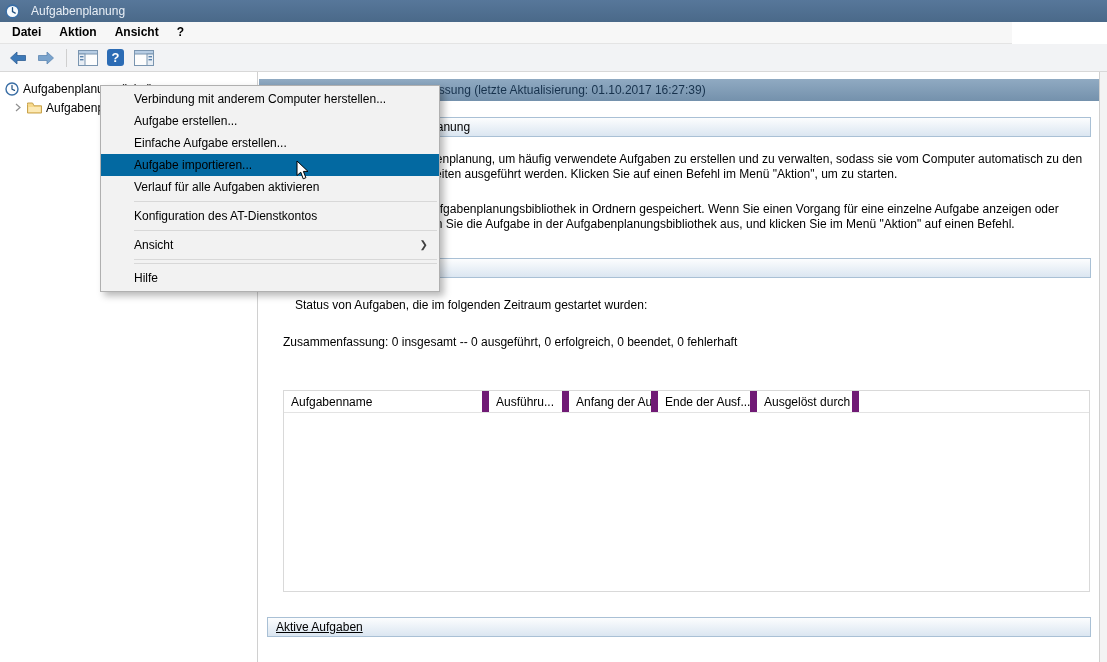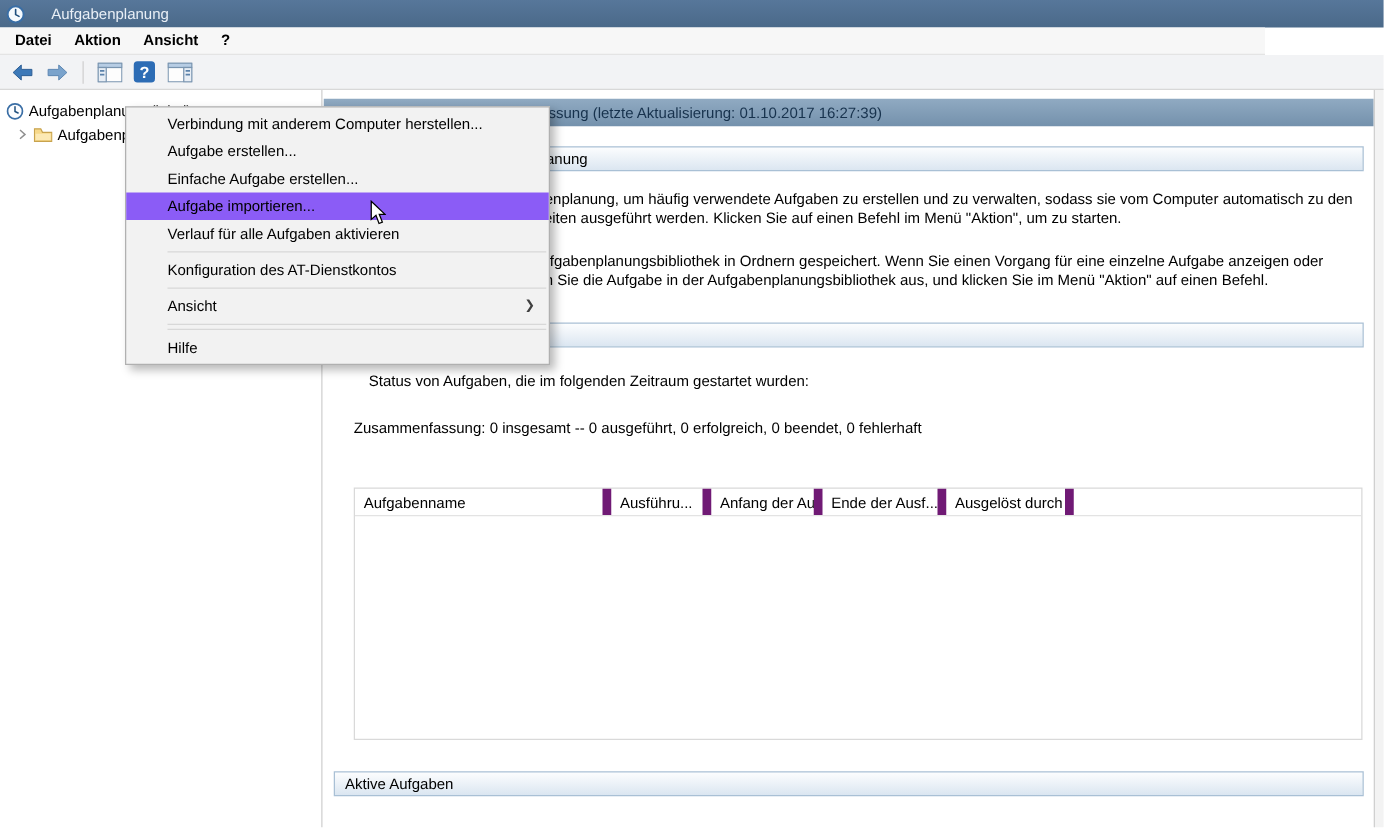--- a/index.html
+++ b/index.html
@@ -6,21 +6,21 @@
   html, body { margin: 0; padding: 0; }
   .app {
     position: relative; width: 1107px; height: 662px; overflow: hidden;
     background: #ffffff; color: #000;
     font-family: "Liberation Sans", "DejaVu Sans", sans-serif; font-size: 12px;
   }
   
   .titlebar {
     position: absolute; left: 0; top: 0; width: 1107px; height: 22px;
     background: linear-gradient(#57779a, #4a6989);
-    display: flex; align-items: center; gap: 21px; padding-left: 5px;
+    display: flex; align-items: center; gap: 11px; padding-left: 5px;
     color: #e9eff6;
   }
   
   .menubar {
     position: absolute; left: 0; top: 22px; width: 1012px; height: 22px;
     background: #f7f7f7; border-bottom: 1px solid #e4e4e4;
     display: flex; align-items: flex-start; padding-left: 3px; font-weight: bold;
   }
   .menubar .mitem { padding: 0 9px; line-height: 21px; cursor: default; }
   
@@ -52,21 +52,21 @@
     color: #17324d; line-height: 22px; padding-left: 11px; white-space: nowrap; overflow: hidden;
   }
   .sec-bar {
     position: absolute; left: 8px; width: 824px; height: 20px;
     background: linear-gradient(#fcfdfe, #dbe6f1);
     border: 1px solid #a9c0d5; line-height: 18px; padding-left: 8px;
     white-space: nowrap; overflow: hidden;
   }
   .bar-overview { top: 45px; }
   .bar-status   { top: 186px; }
-  .bar-active   { top: 545px; }
+  .bar-active   { top: 545px; text-decoration: underline; }
   .para { position: absolute; left: 36px; width: 796px; line-height: 15px; }
   .p1 { top: 80px; }
   .p2 { top: 130px; }
   .period-label { position: absolute; left: 36px; top: 226px; }
   .summary-line { position: absolute; left: 24px; top: 263px; }
   
   .task-table {
     position: absolute; left: 24px; top: 318px; width: 807px; height: 202px;
     border: 1px solid #d9d9d9; background: #fff;
   }
@@ -81,21 +81,21 @@
     background: #f3f3f3; border-left: 1px solid #d0d0d0;
   }
   
   .ctx {
     position: absolute; left: 100px; top: 85px; width: 340px;
     background: #f2f2f2; border: 1px solid #b0b0b0;
     box-shadow: 4px 4px 7px rgba(0,0,0,0.28);
     padding: 2px 0; z-index: 50;
   }
   .ctx-item { height: 22px; line-height: 22px; padding-left: 33px; position: relative; white-space: nowrap; cursor: default; }
-  .ctx-item.hl { background: #8b5cf6; }
+  .ctx-item.hl { background: #0369a1; }
   .ctx-sep { height: 1px; background: #d8d8d8; margin: 3px 2px 3px 33px; }
   .sub-arrow { position: absolute; right: 11px; top: 0; font-size: 10px; color: #404040; }
   
   .cursor { position: absolute; left: 296px; top: 160px; z-index: 100; pointer-events: none; }
 </style>
 </head>
 <body>
 
 <div class="app">
 

